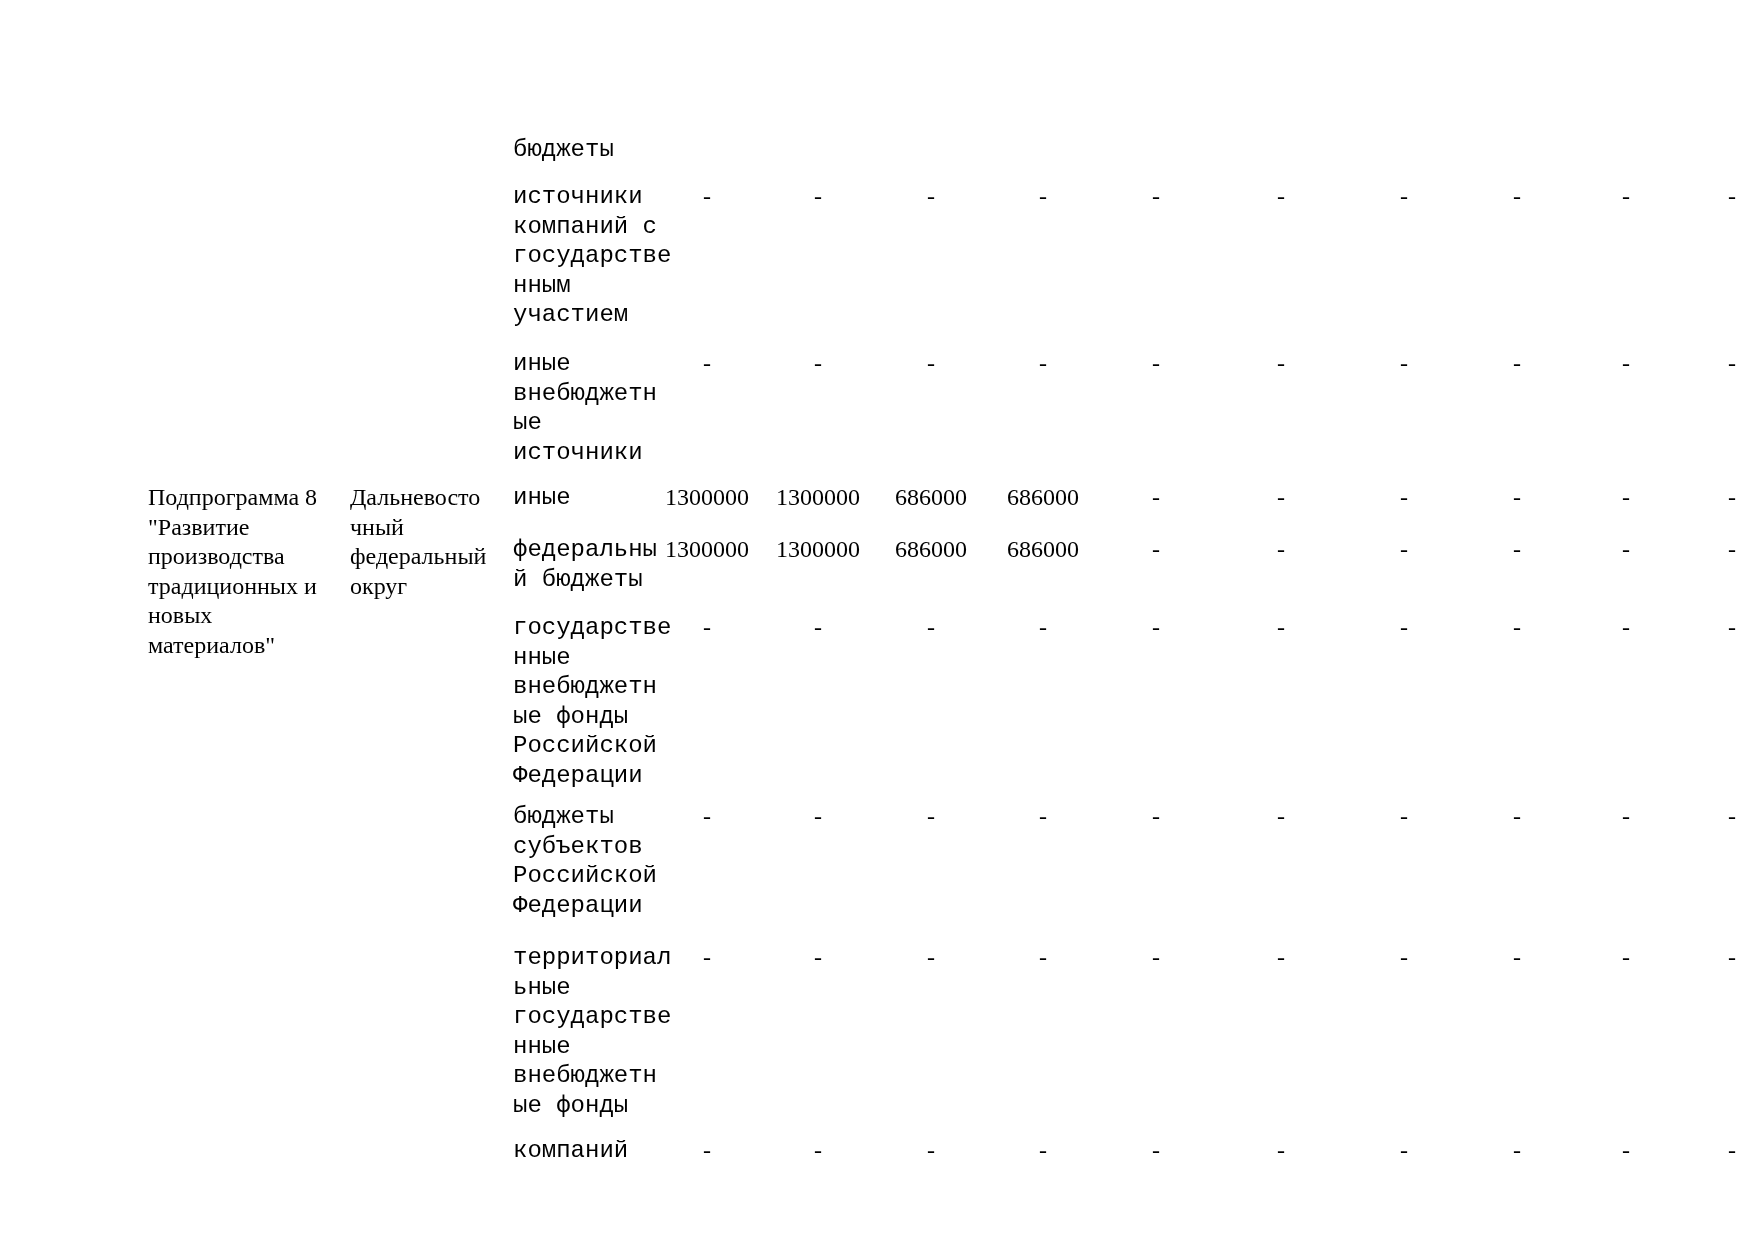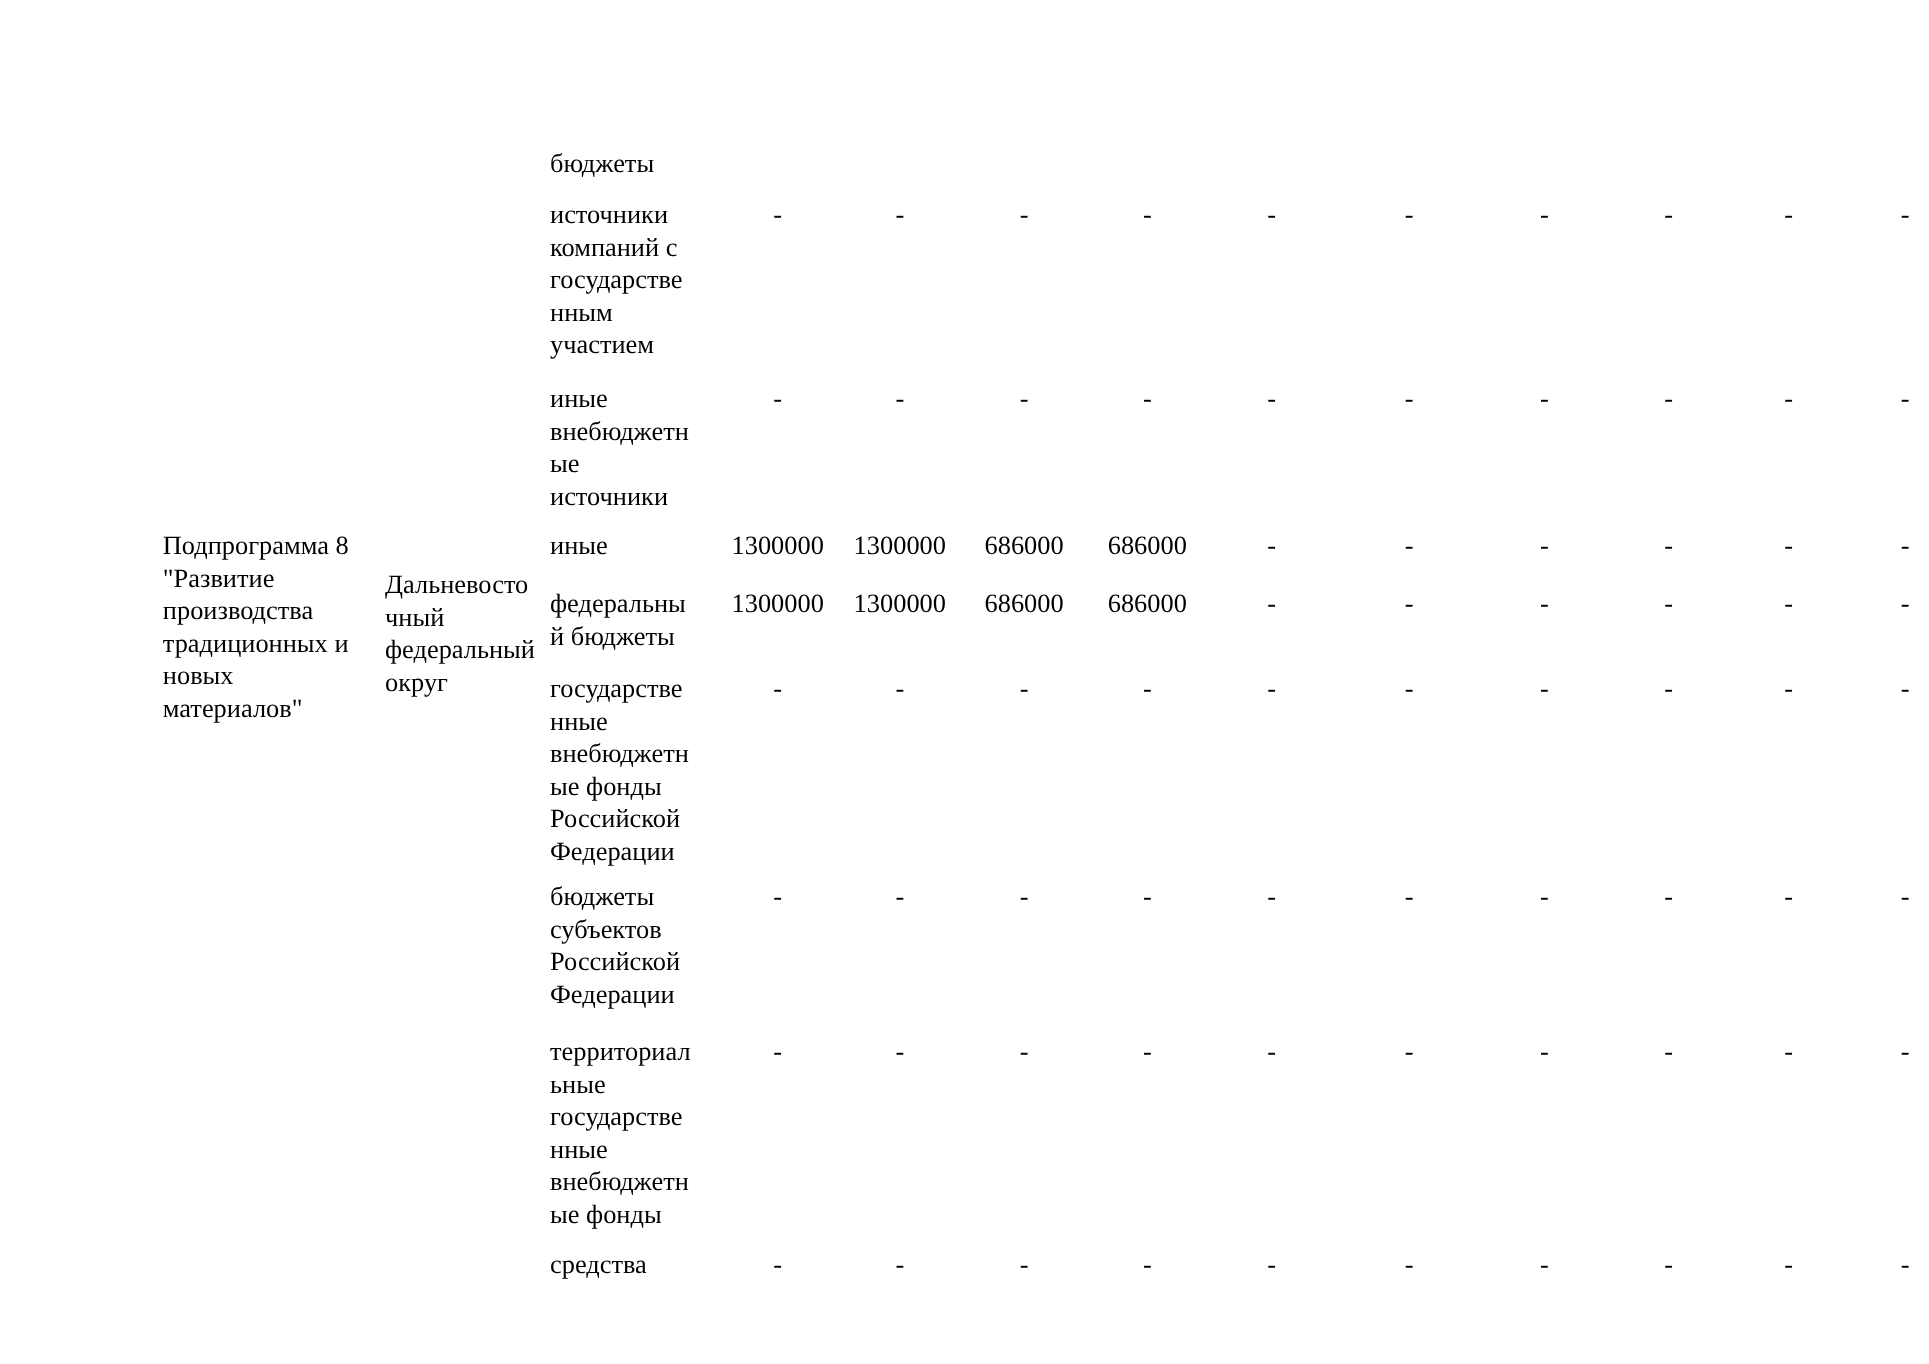--- a/index.html
+++ b/index.html
@@ -23,22 +23,22 @@
     left: 0;
     width: 100%;
   }
   .cell {
     position: absolute;
     top: 0;
     white-space: pre-line;
     text-align: left;
   }
   .prog { left: 148px; width: 200px; }
-  .dist { left: 350px; width: 160px; margin-top: 35px; }
-  .src  { left: 500px; width: 160px; }
+  .dist { left: 350px; width: 160px; }
+  .src  { left: 513px; width: 160px; font-family: Liberation Mono, monospace; }
   .val  {
     width: 110px;
     text-align: center;
     white-space: nowrap;
   }
   .c0 { left: 652px; }
   .c1 { left: 763px; }
   .c2 { left: 876px; }
   .c3 { left: 988px; }
   .c4 { left: 1101px; }
@@ -189,21 +189,21 @@
     <div class="cell val c3">-</div>
     <div class="cell val c4">-</div>
     <div class="cell val c5">-</div>
     <div class="cell val c6">-</div>
     <div class="cell val c7">-</div>
     <div class="cell val c8">-</div>
     <div class="cell val c9">-</div>
   </div>
 
   <div class="row r8">
-    <div class="cell src">средства</div>
+    <div class="cell src">компаний</div>
     <div class="cell val c0">-</div>
     <div class="cell val c1">-</div>
     <div class="cell val c2">-</div>
     <div class="cell val c3">-</div>
     <div class="cell val c4">-</div>
     <div class="cell val c5">-</div>
     <div class="cell val c6">-</div>
     <div class="cell val c7">-</div>
     <div class="cell val c8">-</div>
     <div class="cell val c9">-</div>

